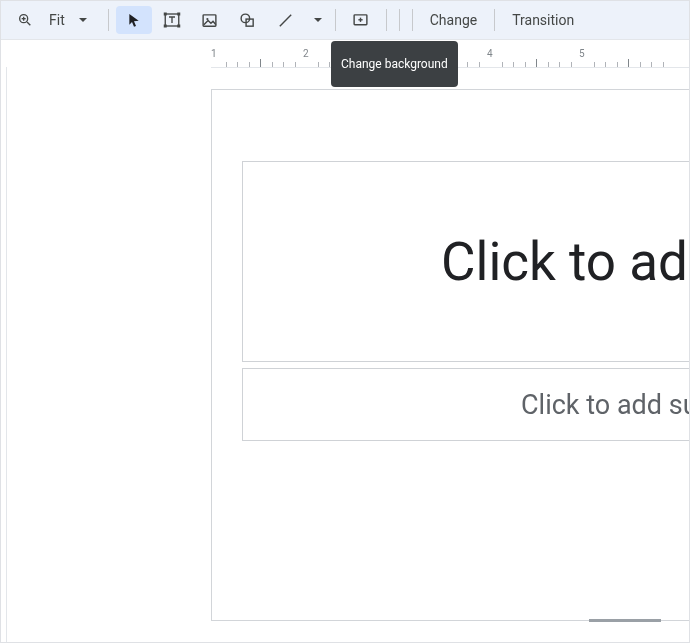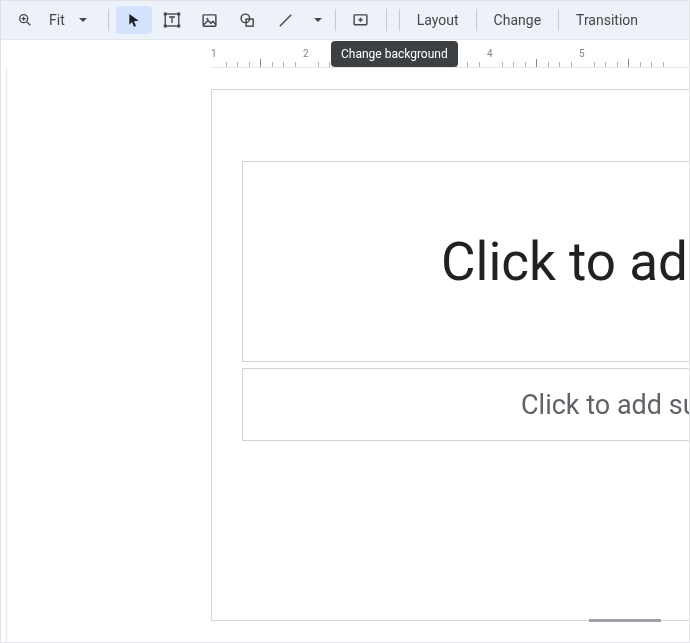--- a/index.html
+++ b/index.html
@@ -90,21 +90,21 @@
   .icon-svg { display: block; }
 
   
   .tooltip {
     position: absolute;
     left: 330px;
     top: 40px;
     background: #3c4043;
     color: #fff;
     font-size: 12px;
-    padding: 6px 10px;
+    padding: 16px 10px;
     border-radius: 4px;
     z-index: 20;
     white-space: nowrap;
   }
 
   
   .ruler {
     position: absolute;
     left: 210px;
     right: 0;
@@ -278,23 +278,20 @@
         <line x1="9" y1="11" x2="15" y2="11"></line>
           <line x1="12" y1="8" x2="12" y2="14"></line>
       </svg>
     </div>
 
     <div class="sep"></div>
 
 
     <div class="sep"></div>
 
-    <div class="tb-text-btn">
-      <span>Layout</span>
-    </div>
 
     <div class="sep"></div>
 
     <div class="tb-text-btn">
       <span>Change</span>
     </div>
 
     <div class="sep"></div>
 
     <div class="tb-text-btn">

